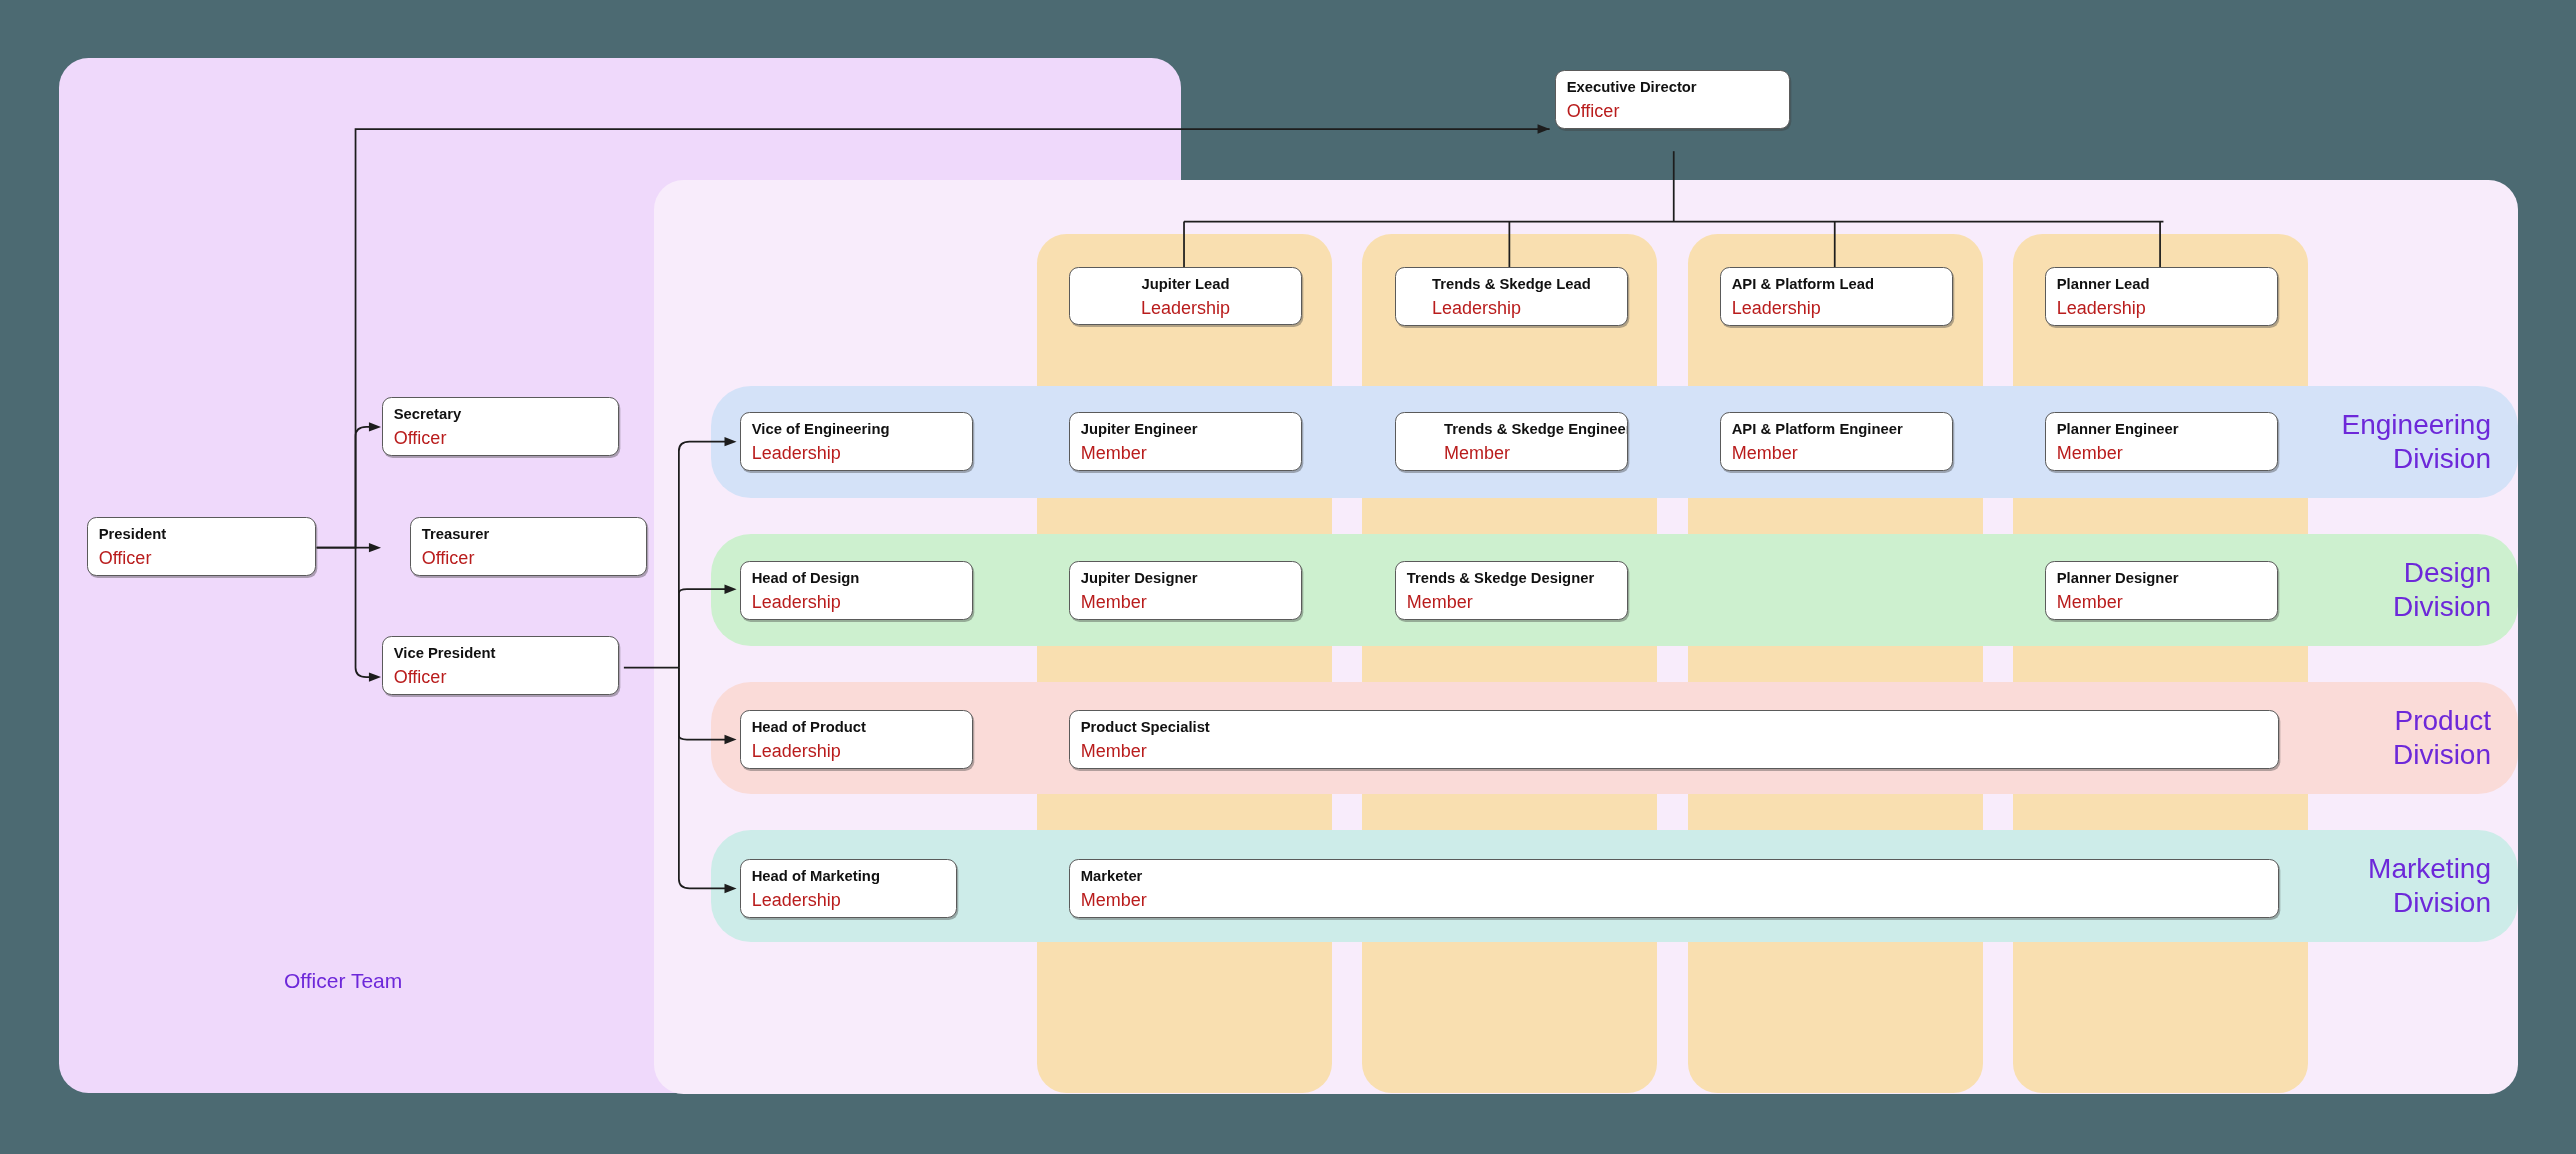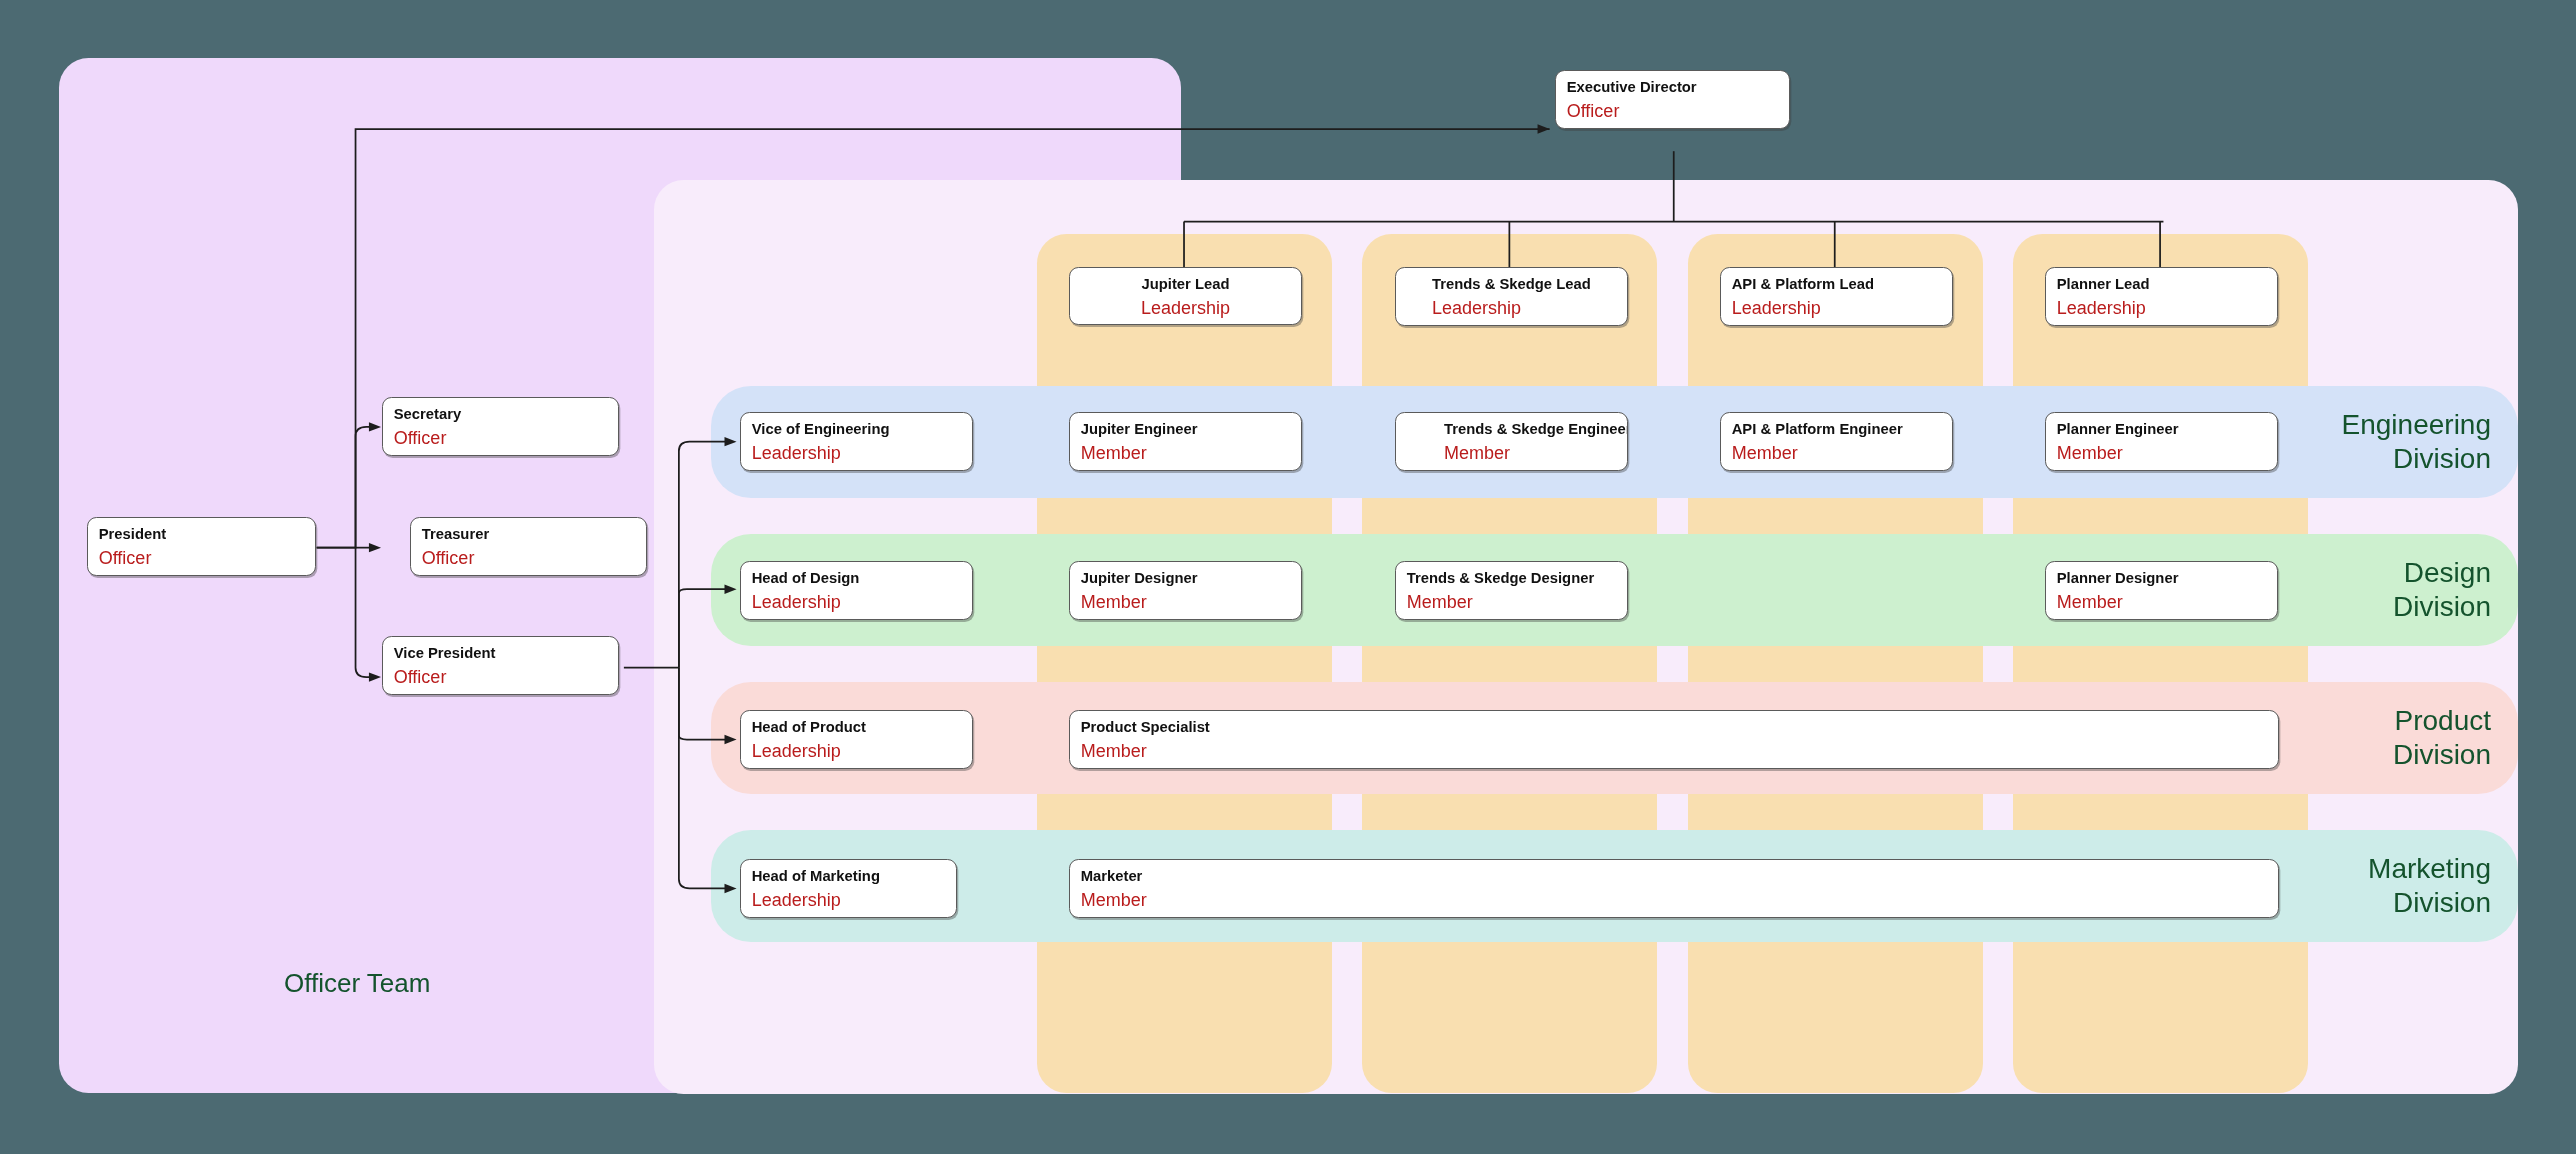--- a/index.html
+++ b/index.html
@@ -16,26 +16,26 @@
   .g-officer   {background:#efd9fb;border-radius:29.5px;}
   .g-leadership{background:#f8ecfb;border-radius:29.5px;}
   .g-team      {background:#f9dfb0;border-radius:29.5px;}
   .g-div-eng   {background:#d4e2f8;border-radius:40px;}
   .g-div-des   {background:#cdf0cf;border-radius:40px;}
   .g-div-pro   {background:#fadbd8;border-radius:40px;}
   .g-div-mkt   {background:#cdece9;border-radius:40px;}
 
   .group-label{
     position:absolute;
-    color:#14532d;
+    color:#6d28d9;
     font-weight:400;
     line-height:1.22;
     white-space:pre-line;
   }
-  .gl-officer   {font-size:26px;left:225px;top:910px;}
+  .gl-officer   {font-size:21px;left:225px;top:910px;}
   .gl-div       {font-size:28px;right:27px;top:50%;transform:translateY(-50%);text-align:right;}
 
   
   .node{
     position:absolute;
     background:#ffffff;
     border:1.3px solid #5a5a5a;
     border-radius:9.4px;
     box-shadow:1.3px 2px 0 rgba(60,60,60,.38);
     box-sizing:border-box;

